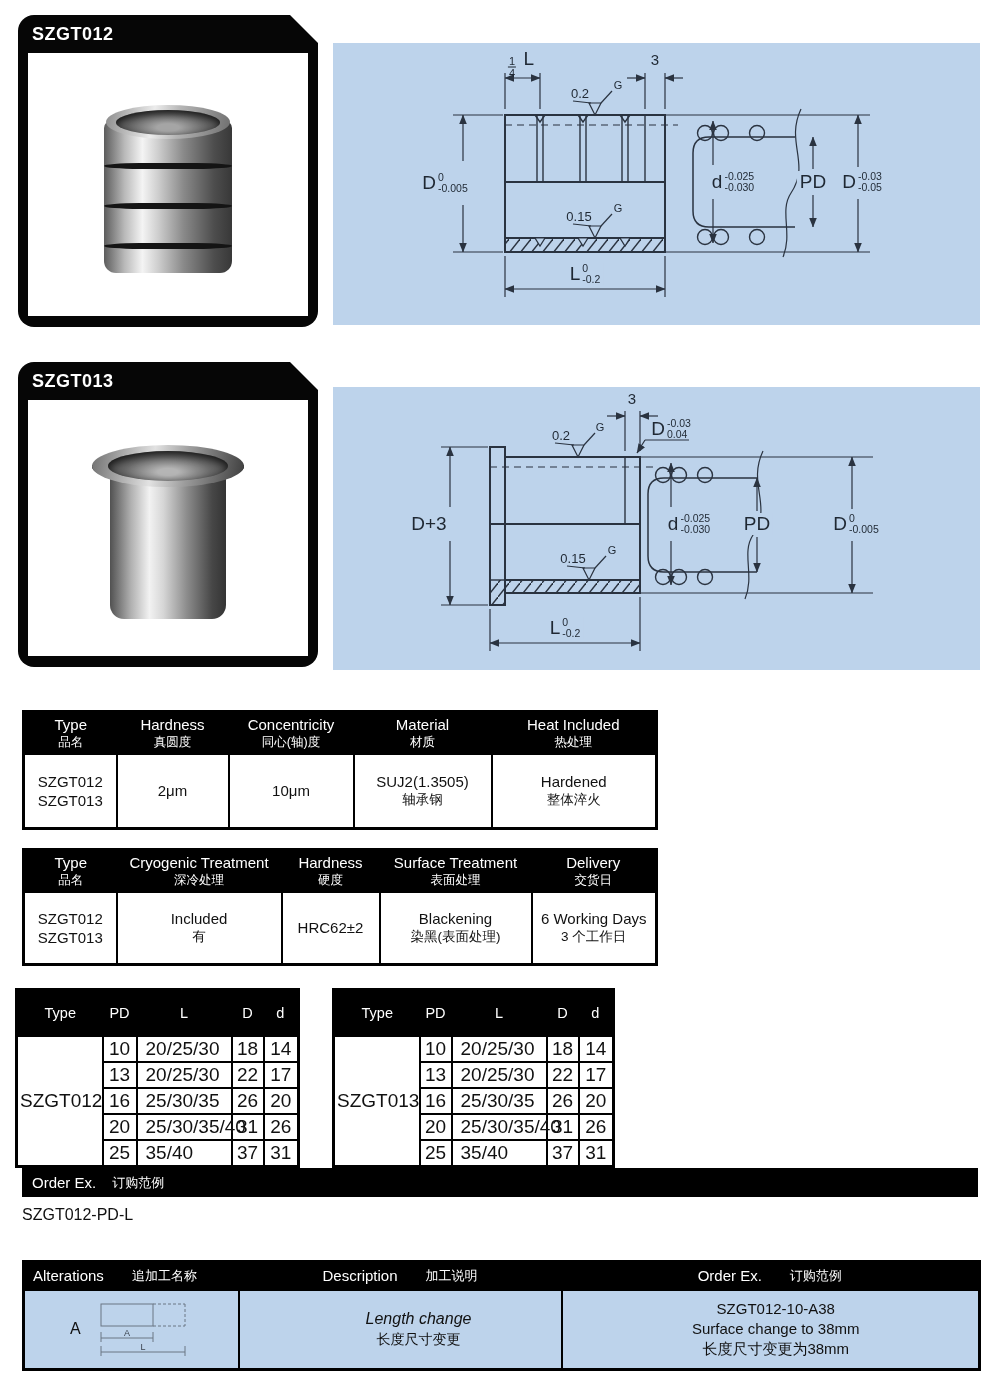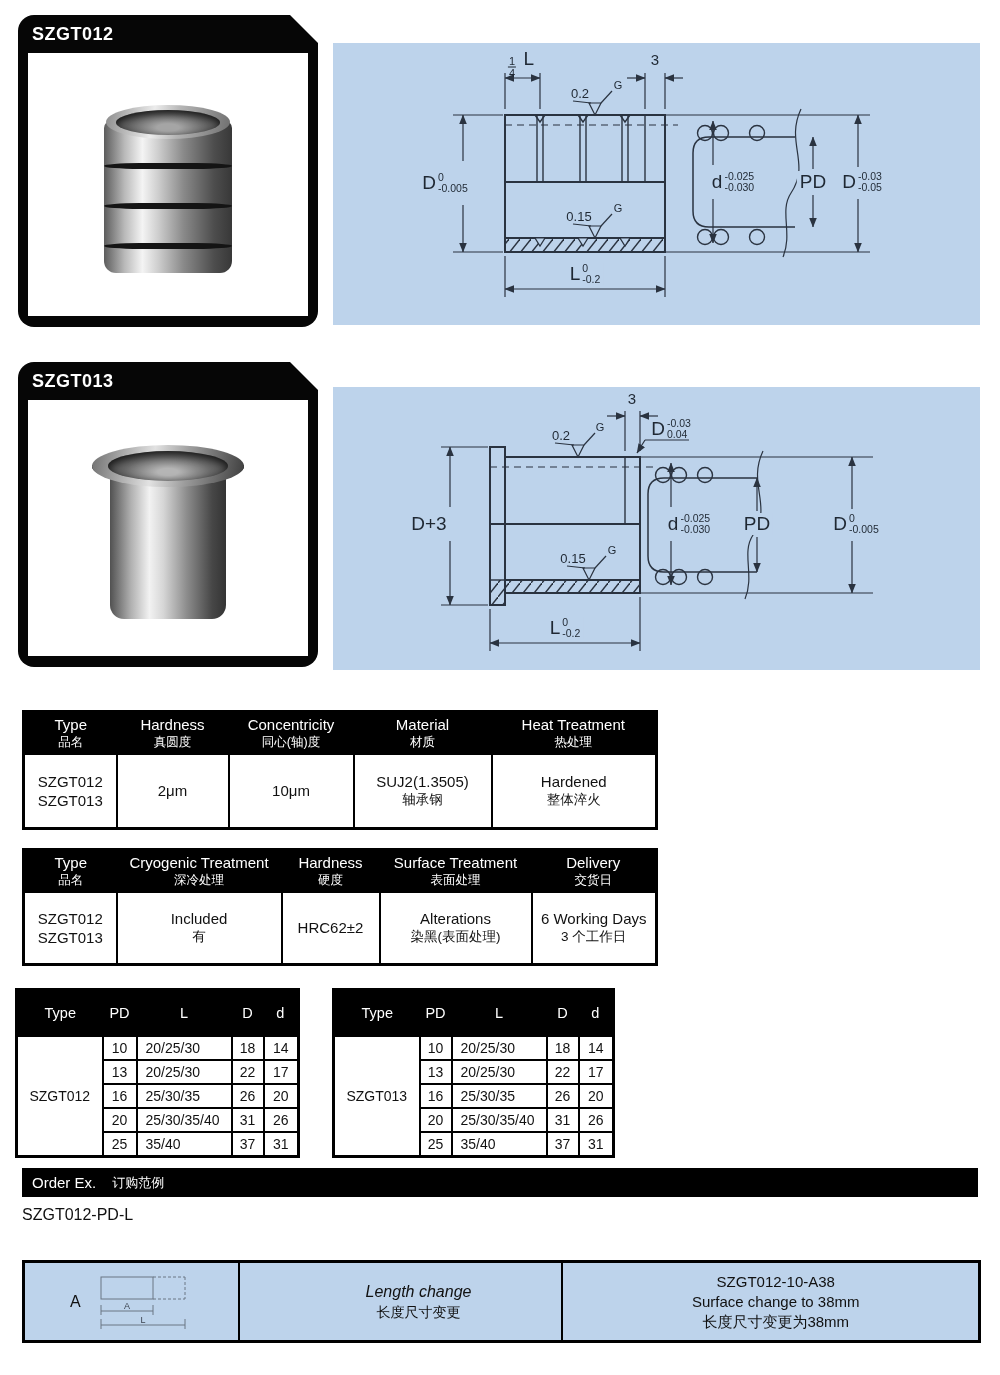--- a/index.html
+++ b/index.html
@@ -54,21 +54,21 @@
 
   
   .tbl{position:absolute;border-collapse:collapse;table-layout:fixed;border:3px solid #000;}
   .tbl th{background:#000;color:#fff;font-weight:normal;vertical-align:middle;padding:3px 0;}
   .tbl td{border:2px solid #000;background:#fff;text-align:center;vertical-align:middle;color:#111;}
   .th-en{font-size:15px;line-height:18px;}
   .th-zh{font-size:12.5px;line-height:16px;}
   .td-en{font-size:15px;line-height:19px;}
   .td-zh{font-size:13.5px;line-height:18px;}
   .dim-tbl th{font-size:14.5px;}
-  .dim-tbl td{font-size:14px;height:20px;padding:1px 2px;}
+  .dim-tbl td{font-size:19px;height:20px;padding:1px 2px;}
   .dim-tbl .lcol{text-align:left;padding-left:8px;}
   .type-cell{font-size:14.5px;}
 
   
   .orderbar{position:absolute;background:#000;color:#fff;display:flex;align-items:center;
             gap:16px;padding-left:10px;box-sizing:border-box;}
   .orderbar .en{font-size:15px;}
   .orderbar .zh{font-size:13px;}
   .order-example{position:absolute;font-size:16px;color:#111;}
 
@@ -370,21 +370,21 @@
           </th>
       <th>
             <div class="th-en">Concentricity</div>
             <div class="th-zh">同心(轴)度</div>
           </th>
       <th>
             <div class="th-en">Material</div>
             <div class="th-zh">材质</div>
           </th>
       <th>
-            <div class="th-en">Heat Treatment</div>
+            <div class="th-en">Heat Included</div>
             <div class="th-zh">热处理</div>
           </th>
     </tr>
     <tr style="height:74px;">
       <td>
             <div class="td-en">SZGT012</div>
             <div class="td-en">SZGT013</div>
           </td>
       <td>
             <div class="td-en">2μm</div>
@@ -441,21 +441,21 @@
             <div class="td-en">SZGT013</div>
           </td>
       <td>
             <div class="td-en">Included</div>
             <div class="td-zh">有</div>
           </td>
       <td>
             <div class="td-en">HRC62±2</div>
           </td>
       <td>
-            <div class="td-en">Alterations</div>
+            <div class="td-en">Blackening</div>
             <div class="td-zh">染黑(表面处理)</div>
           </td>
       <td>
             <div class="td-en">6 Working Days</div>
             <div class="td-zh">3 个工作日</div>
           </td>
     </tr>
   </tbody>
     </table>
 
@@ -565,20 +565,40 @@
   </div>
   <div class="order-example" style="left:22px;top:1206px;">SZGT012-PD-L</div>
 
   <table class="tbl alter-tbl" style="left:22px;top:1260px;width:956px;">
     <colgroup>
         <col style="width:215px">
         <col style="width:323px">
         <col style="width:418px">
       </colgroup>
     <tbody>
+        <tr style="height:28px;">
+      <th>
+            <div class="alter-h" style="padding-left:8px;">
+              <span class="th-en">Alterations</span>
+              <span class="th-zh">追加工名称</span>
+            </div>
+          </th>
+      <th>
+            <div class="alter-h" style="justify-content:center;">
+              <span class="th-en">Description</span>
+              <span class="th-zh">加工说明</span>
+            </div>
+          </th>
+      <th>
+            <div class="alter-h" style="justify-content:center;">
+              <span class="th-en">Order Ex.</span>
+              <span class="th-zh">订购范例</span>
+            </div>
+          </th>
+    </tr>
     <tr style="height:80px;">
       <td>
         <div style="display:flex;align-items:center;justify-content:center;gap:16px;">
           <span class="alter-code">A</span>
           <svg width="96" height="62" viewBox="0 0 96 62">
             <g stroke="#6b7684" fill="none" stroke-width="1">
               <rect x="4" y="6" width="52" height="22"></rect>
               <line x1="56" y1="6" x2="88" y2="6" stroke-dasharray="3,2"></line>
               <line x1="56" y1="28" x2="88" y2="28" stroke-dasharray="3,2"></line>
               <line x1="88" y1="6" x2="88" y2="28" stroke-dasharray="3,2"></line>

